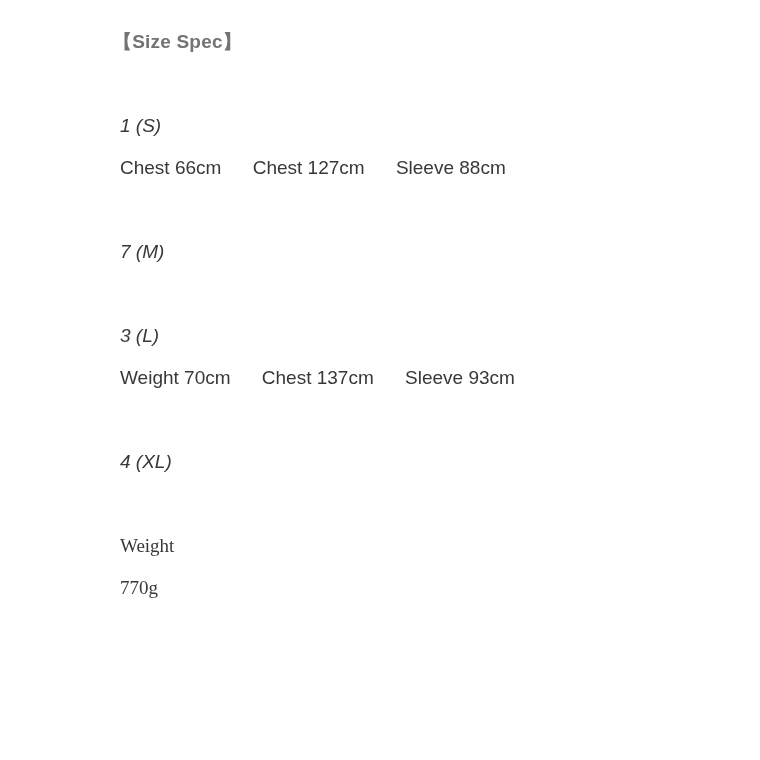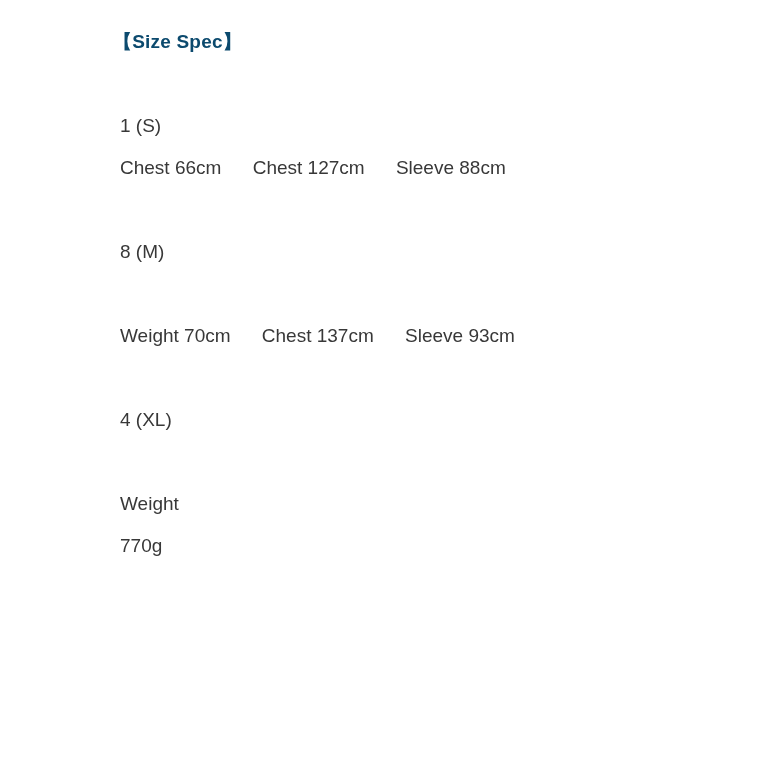--- a/index.html
+++ b/index.html
@@ -14,43 +14,45 @@
     font-family: "Liberation Sans", "DejaVu Sans", sans-serif;
     color: #383838;
   }
   .spec-container {
     padding: 21px 0 0 120px;
     font-size: 19px;
     line-height: 42px;
   }
   .spec-title {
     font-weight: bold;
-    color: #0c4a6e;
+    color: #737373;
     margin-left: -7px; 
     line-height: 42px;
     letter-spacing: 0.2px;
   }
   .blank-line {
     height: 42px;
   }
   .size-label {
     line-height: 42px;
+    font-style: italic;
   }
   .measure-line {
     line-height: 42px;
   }
   .measure-line .measure {
     display: inline-block;
     margin-right: 26px;
   }
   .measure-line .measure:last-child {
     margin-right: 0;
   }
   .weight-label, .weight-value {
     line-height: 42px;
+    font-family: Liberation Serif, serif;
   }
 </style>
 </head>
 <body>
 
 <div class="spec-container">
 
   <div class="spec-title">【Size Spec】</div>
 
   <div class="blank-line"></div>
@@ -60,25 +62,26 @@
     <div class="size-label">1 (S)</div>
     <div class="measure-line">
       <span class="measure">Chest 66cm</span>
       <span class="measure">Chest 127cm</span>
       <span class="measure">Sleeve 88cm</span>
     </div>
     <div class="blank-line"></div>
   </div>
 
   <div class="size-block">
-    <div class="size-label">8 (M)</div>
+    <div class="size-label">7 (M)</div>
     <div class="blank-line"></div>
   </div>
 
   <div class="size-block">
+    <div class="size-label">3 (L)</div>
     <div class="measure-line">
       <span class="measure">Weight 70cm</span>
       <span class="measure">Chest 137cm</span>
       <span class="measure">Sleeve 93cm</span>
     </div>
     <div class="blank-line"></div>
   </div>
 
   <div class="size-block">
     <div class="size-label">4 (XL)</div>

